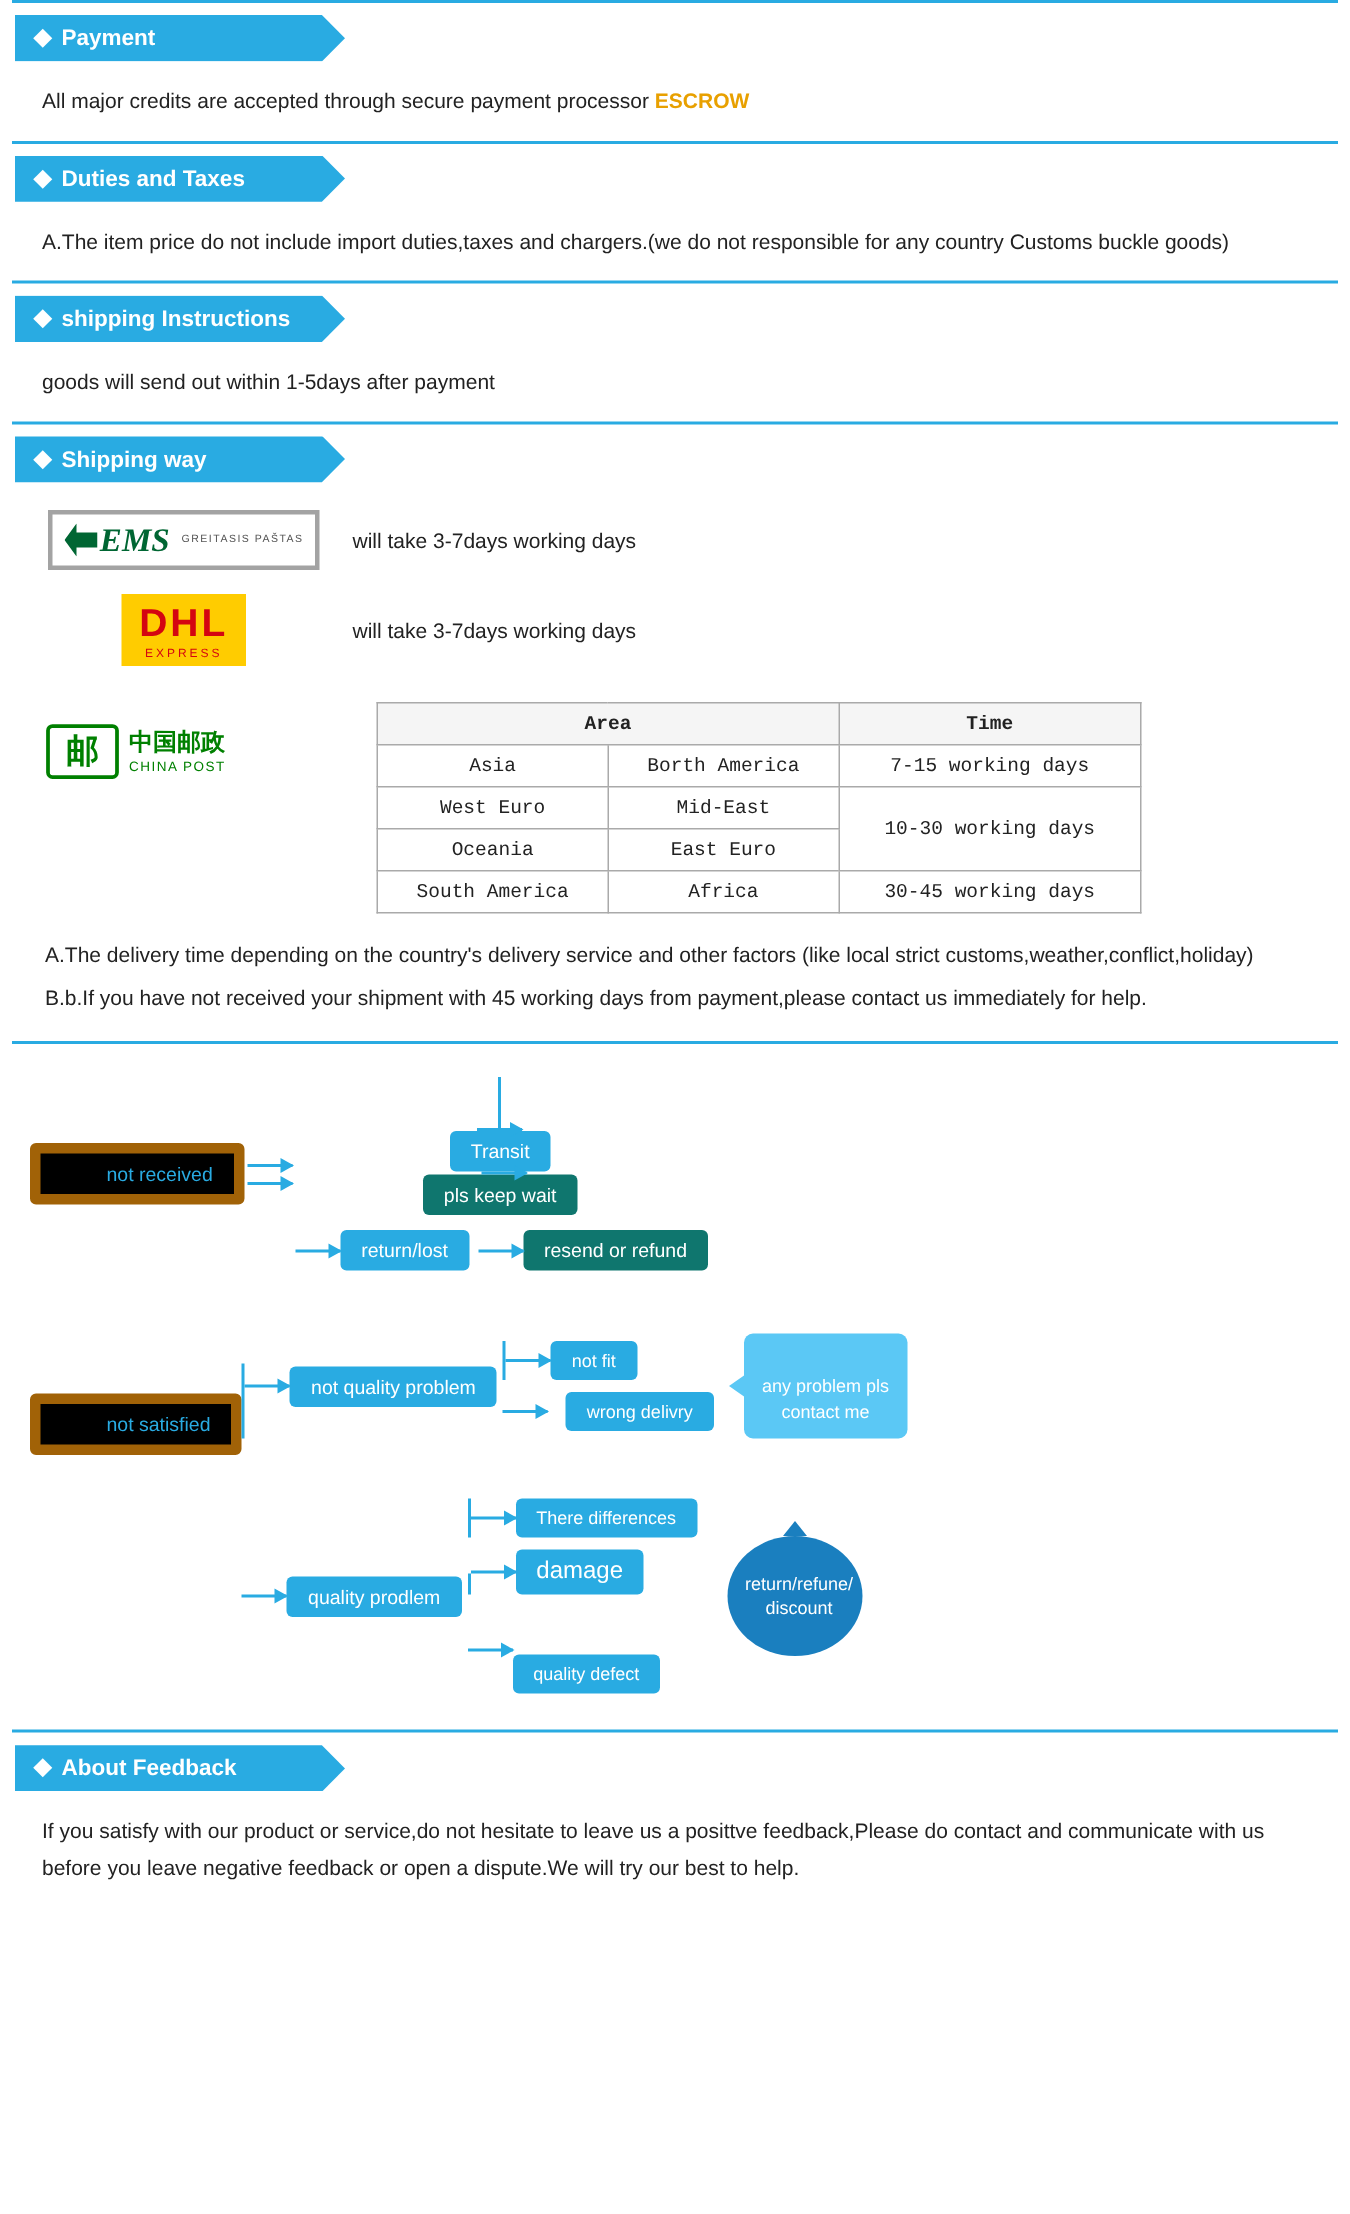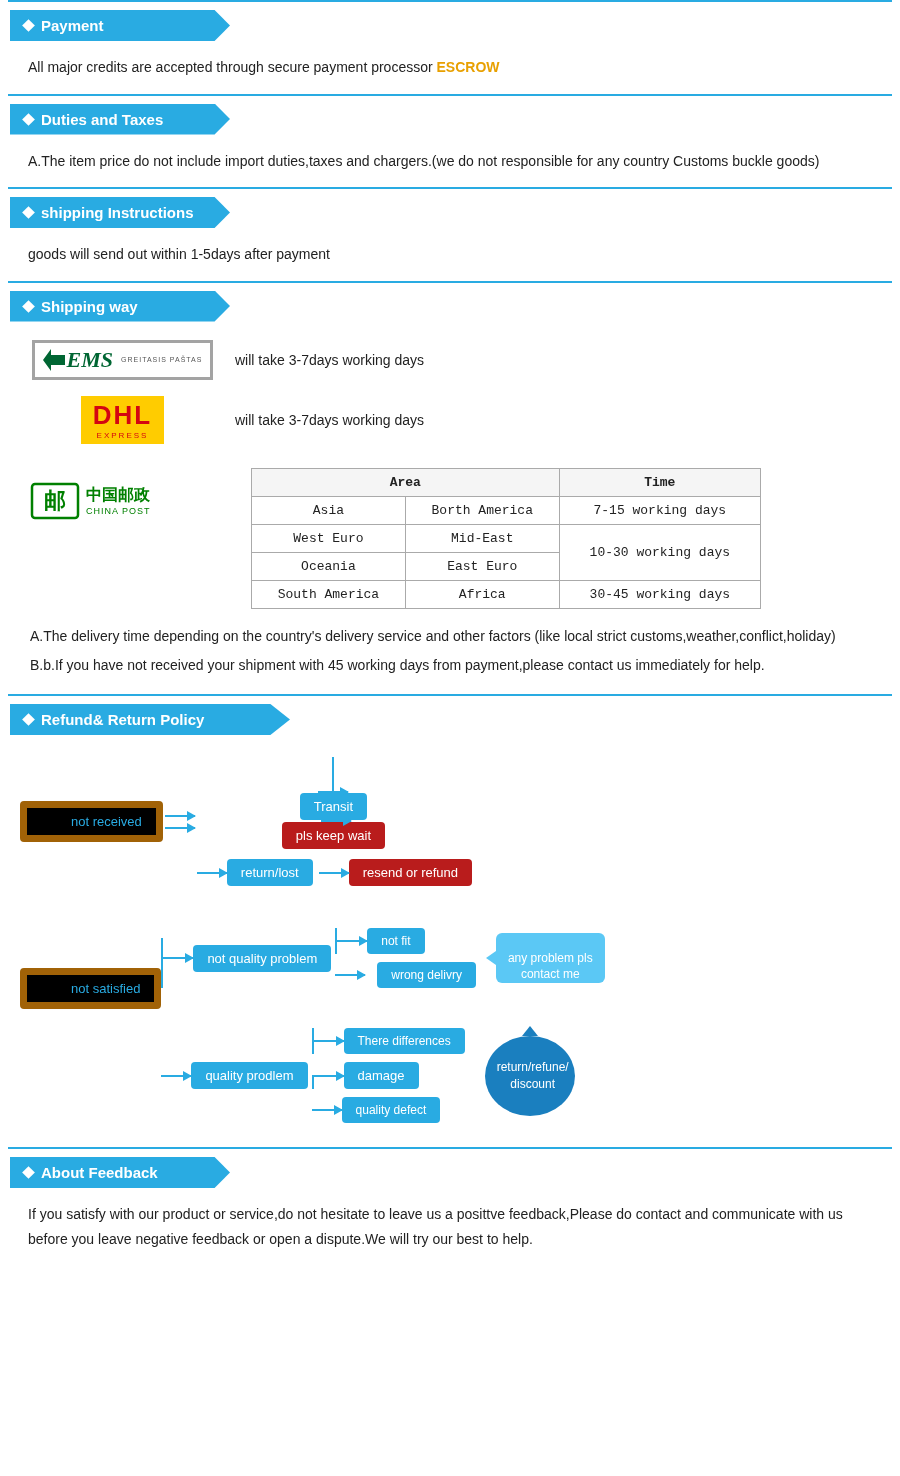--- a/index.html
+++ b/index.html
@@ -138,30 +138,30 @@
       background: #000000;
       padding-left: 44px;
     }
 
     .flow-box-blue-fill {
       background: #29abe2;
       color: #fff;
     }
 
     .flow-box-sky {
-      background: #b91c1c;
+      background: #0f766e;
       color: #fff;
     }
 
     
     .speech-bubble {
       background: #5bc8f5;
       color: #fff;
       border-radius: 6px;
-      padding: 0 12px;
+      padding: 10px 12px;
       font-size: 12px;
       text-align: center;
       position: relative;
       line-height: 1.4;
     }
 
     .speech-bubble-left::before {
       content: '';
       position: absolute;
       top: 50%;
@@ -357,26 +357,20 @@
   </div>
 
   <div class="delivery-note">
     <div style="margin-bottom:6px;">A.The  delivery  time  depending  on  the  country's  delivery  service  and  other  factors  (like  local  strict   customs,weather,conflict,holiday)</div>
     <div>B.b.If  you  have  not  received  your  shipment  with  45  working  days  from  payment,please  contact  us   immediately  for  help.</div>
   </div>
 </div>
 
 <div class="section">
   <div class="section-top-line"></div>
-  <div class="section-header-wrap">
-    <div class="header-banner" style="min-width:280px;">
-      <div class="header-diamond"></div>
-      <span>Refund&amp;  Return  Policy</span>
-    </div>
-  </div>
 
   <div class="fc-outer">
 
     <div style="display:flex; align-items:center; margin-bottom: 22px;">
 
       <div class="flow-box flow-box-blue-outline">
         <span>not  received</span>
       </div>
 
       <div style="display:flex; flex-direction:column; justify-content:center; margin:0 0 0 0; position:relative;">
@@ -474,27 +468,27 @@
             <div style="display:flex; align-items:center;">
               <div style="width:2px; background:#29abe2; height:26px; align-self:flex-end;"></div>
               <div class="fc-arrow-h"></div>
               <div class="flow-box flow-box-blue-fill" style="font-size:12px;">
                 <span>There  differences</span>
               </div>
             </div>
             <div style="display:flex; align-items:center;">
               <div style="width:2px; background:#29abe2; height:14px; align-self:flex-end;"></div>
               <div class="fc-arrow-h"></div>
-              <div class="flow-box flow-box-blue-fill" style="font-size:13px;">
+              <div class="flow-box flow-box-blue-fill" style="font-size:16px;">
                 <span>damage</span>
               </div>
             </div>
             <div style="display:flex; align-items:center;">
               <div class="fc-arrow-h"></div>
-              <div class="flow-box flow-box-blue-fill" style="font-size:12px;">
+              <div class="flow-box flow-box-blue-fill" style="font-size:12px;margin-top:32px;">
                 <span>quality  defect</span>
               </div>
             </div>
           </div>
 
           <div style="margin-left:20px; display:flex; flex-direction:column; align-items:center; position:relative;">
             <div style="position:relative;">
               <div style="
                 background: #1a7fbf;
                 color: #fff;

